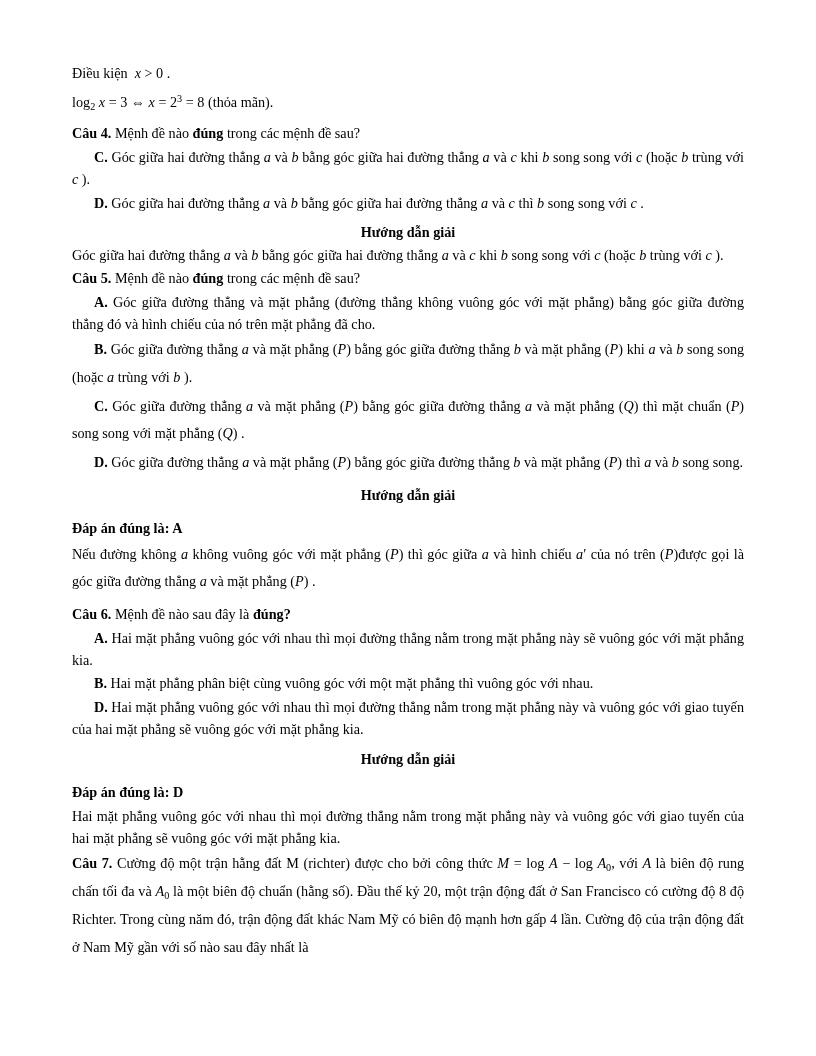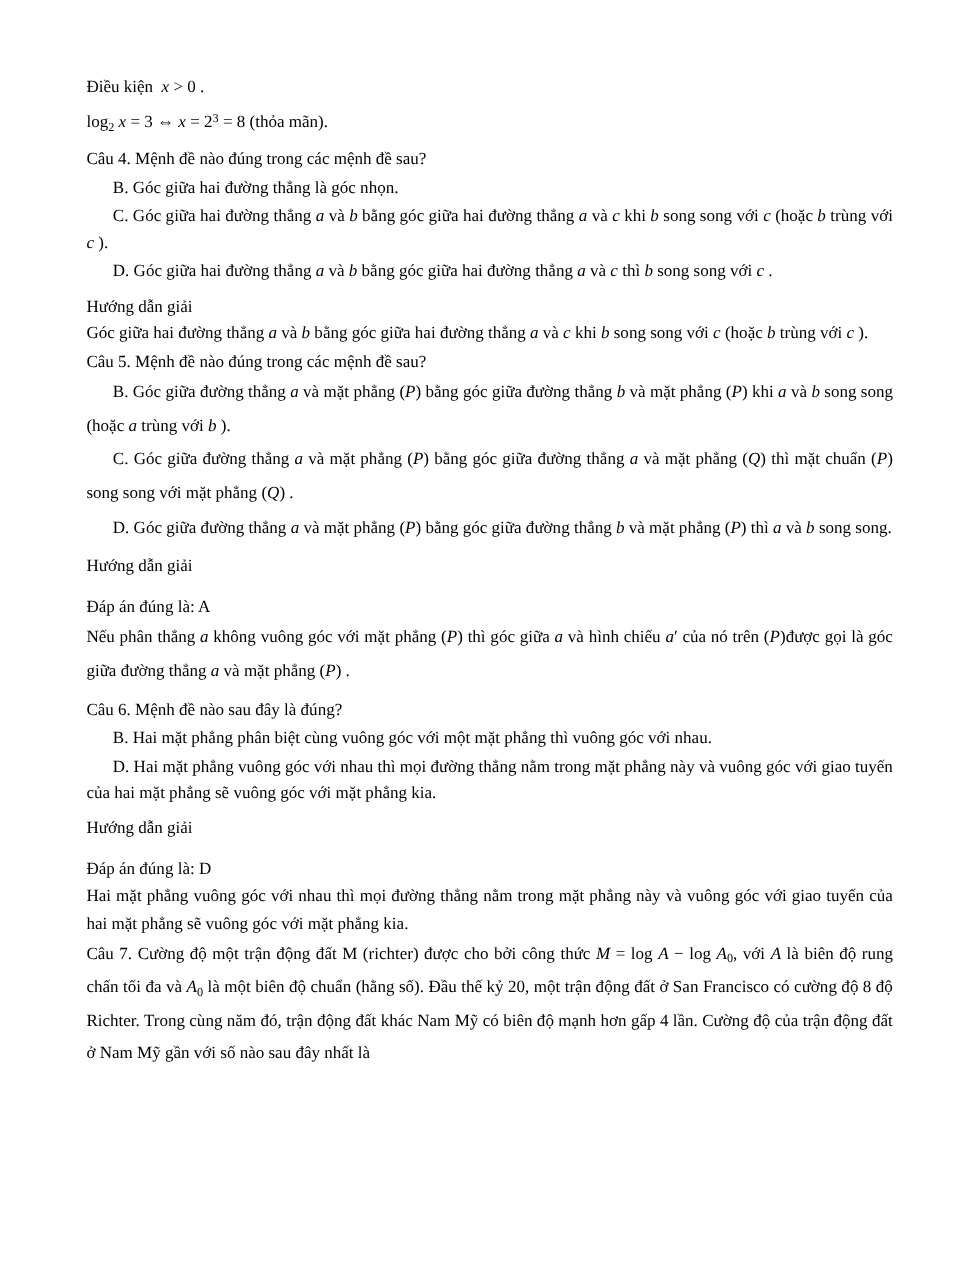--- a/index.html
+++ b/index.html
@@ -29,24 +29,25 @@
   .line {
     margin: 0 0 1px 0;
   }
   .para {
     margin: 0 0 1px 0;
   }
   .indent {
     text-indent: 22px;
   }
   .center {
-    font-weight: normal;
+    text-align: center;
+    font-weight: bold;
   }
   .b {
-    font-weight: normal;
+    font-weight: bold;
   }
   .mathv {
     font-family: "Liberation Serif", serif;
     font-style: italic;
   }
   .mathop {
     font-style: normal;
   }
   .eq {
     font-style: italic;
@@ -94,24 +95,20 @@
     </div>
 
     <div class="para gap-top-sm">
       <span class="b">Câu 4.</span>
       <span>Mệnh đề nào</span>
       <span class="b">đúng</span>
       <span>trong các mệnh đề sau?</span>
     </div>
 
 
-    <div class="para indent">
-      <span class="b">B.</span>
-      <span>Góc giữa hai đường thẳng là góc nhọn.</span>
-    </div>
 
     <div class="para indent">
       <span class="b">C.</span>
       <span>Góc giữa hai đường thẳng</span>
       <span class="mathv">a</span>
       <span>và</span>
       <span class="mathv">b</span>
       <span>bằng góc giữa hai đường thẳng</span>
       <span class="mathv">a</span>
       <span>và</span>
@@ -167,20 +164,24 @@
       <span>).</span>
     </div>
 
     <div class="para">
       <span class="b">Câu 5.</span>
       <span>Mệnh đề nào</span>
       <span class="b">đúng</span>
       <span>trong các mệnh đề sau?</span>
     </div>
 
+    <div class="para indent">
+      <span class="b">A.</span>
+      <span>Góc giữa đường thẳng và mặt phẳng (đường thẳng không vuông góc với mặt phẳng) bằng góc giữa đường thẳng đó và hình chiếu của nó trên mặt phẳng đã cho.</span>
+    </div>
 
     <div class="para indent bigpar">
       <span class="b">B.</span>
       <span>Góc giữa đường thẳng</span>
       <span class="mathv">a</span>
       <span>và mặt phẳng</span>
       <span class="nowrap"><span>(</span><span class="mathv">P</span><span>)</span></span>
       <span>bằng góc giữa đường thẳng</span>
       <span class="mathv">b</span>
       <span>và mặt phẳng</span>
@@ -229,21 +230,21 @@
       <span>và</span>
       <span class="mathv">b</span>
       <span>song song.</span>
     </div>
 
     <div class="center gap-top-sm">Hướng dẫn giải</div>
 
     <div class="para b gap-top-md">Đáp án đúng là: A</div>
 
     <div class="para bigpar">
-      <span>Nếu phân thẳng</span>
+      <span>Nếu đường không</span>
       <span class="mathv">a</span>
       <span>không vuông góc với mặt phẳng</span>
       <span class="nowrap"><span>(</span><span class="mathv">P</span><span>)</span></span>
       <span>thì góc giữa</span>
       <span class="mathv">a</span>
       <span>và hình chiếu</span>
       <span class="nowrap"><span class="mathv">a</span><span class="mathop">′</span></span>
       <span>của nó trên</span>
       <span class="nowrap"><span>(</span><span class="mathv">P</span><span>)</span></span><span>được gọi là góc giữa đường thẳng</span>
       <span class="mathv">a</span>
@@ -251,41 +252,45 @@
       <span class="nowrap"><span>(</span><span class="mathv">P</span><span>)</span></span>
       <span>.</span>
     </div>
 
     <div class="para gap-top-sm">
       <span class="b">Câu 6.</span>
       <span>Mệnh đề nào sau đây là</span>
       <span class="b">đúng?</span>
     </div>
 
+    <div class="para indent">
+      <span class="b">A.</span>
+      <span>Hai mặt phẳng vuông góc với nhau thì mọi đường thẳng nằm trong mặt phẳng này sẽ vuông góc với mặt phẳng kia.</span>
+    </div>
 
     <div class="para indent">
       <span class="b">B.</span>
       <span>Hai mặt phẳng phân biệt cùng vuông góc với một mặt phẳng thì vuông góc với nhau.</span>
     </div>
 
 
     <div class="para indent">
       <span class="b">D.</span>
       <span>Hai mặt phẳng vuông góc với nhau thì mọi đường thẳng nằm trong mặt phẳng này và vuông góc với giao tuyến của hai mặt phẳng sẽ vuông góc với mặt phẳng kia.</span>
     </div>
 
     <div class="center gap-top-sm">Hướng dẫn giải</div>
 
     <div class="para b gap-top-md">Đáp án đúng là: D</div>
 
     <div class="para">Hai mặt phẳng vuông góc với nhau thì mọi đường thẳng nằm trong mặt phẳng này và vuông góc với giao tuyến của hai mặt phẳng sẽ vuông góc với mặt phẳng kia.</div>
 
     <div class="para bigpar">
       <span class="b">Câu 7.</span>
-      <span>Cường độ một trận động đất M (richter) được cho bởi công thức</span>
+      <span>Cường độ một trận hằng đất M (richter) được cho bởi công thức</span>
       <span class="eq nowrap"><span>M</span>&nbsp;<span class="mathop">=</span>&nbsp;<span class="mathop">log</span>&nbsp;<span>A</span>&nbsp;<span class="mathop">−</span>&nbsp;<span class="mathop">log</span>&nbsp;<span>A</span><span class="subn">0</span></span><span>, với</span>
       <span class="mathv">A</span>
       <span>là</span>
       <span>biên độ rung chấn tối đa và</span>
       <span class="nowrap"><span class="mathv">A</span><span class="subn">0</span></span>
       <span>là một biên độ chuẩn (hằng số). Đầu thế kỷ 20, một trận động đất ở San</span>
       <span>Francisco có cường độ 8 độ Richter. Trong cùng năm đó, trận động đất khác Nam Mỹ có biên độ mạnh</span>
       <span>hơn gấp 4 lần. Cường độ của trận động đất ở Nam Mỹ gần với số nào sau đây nhất là</span>
     </div>
 

